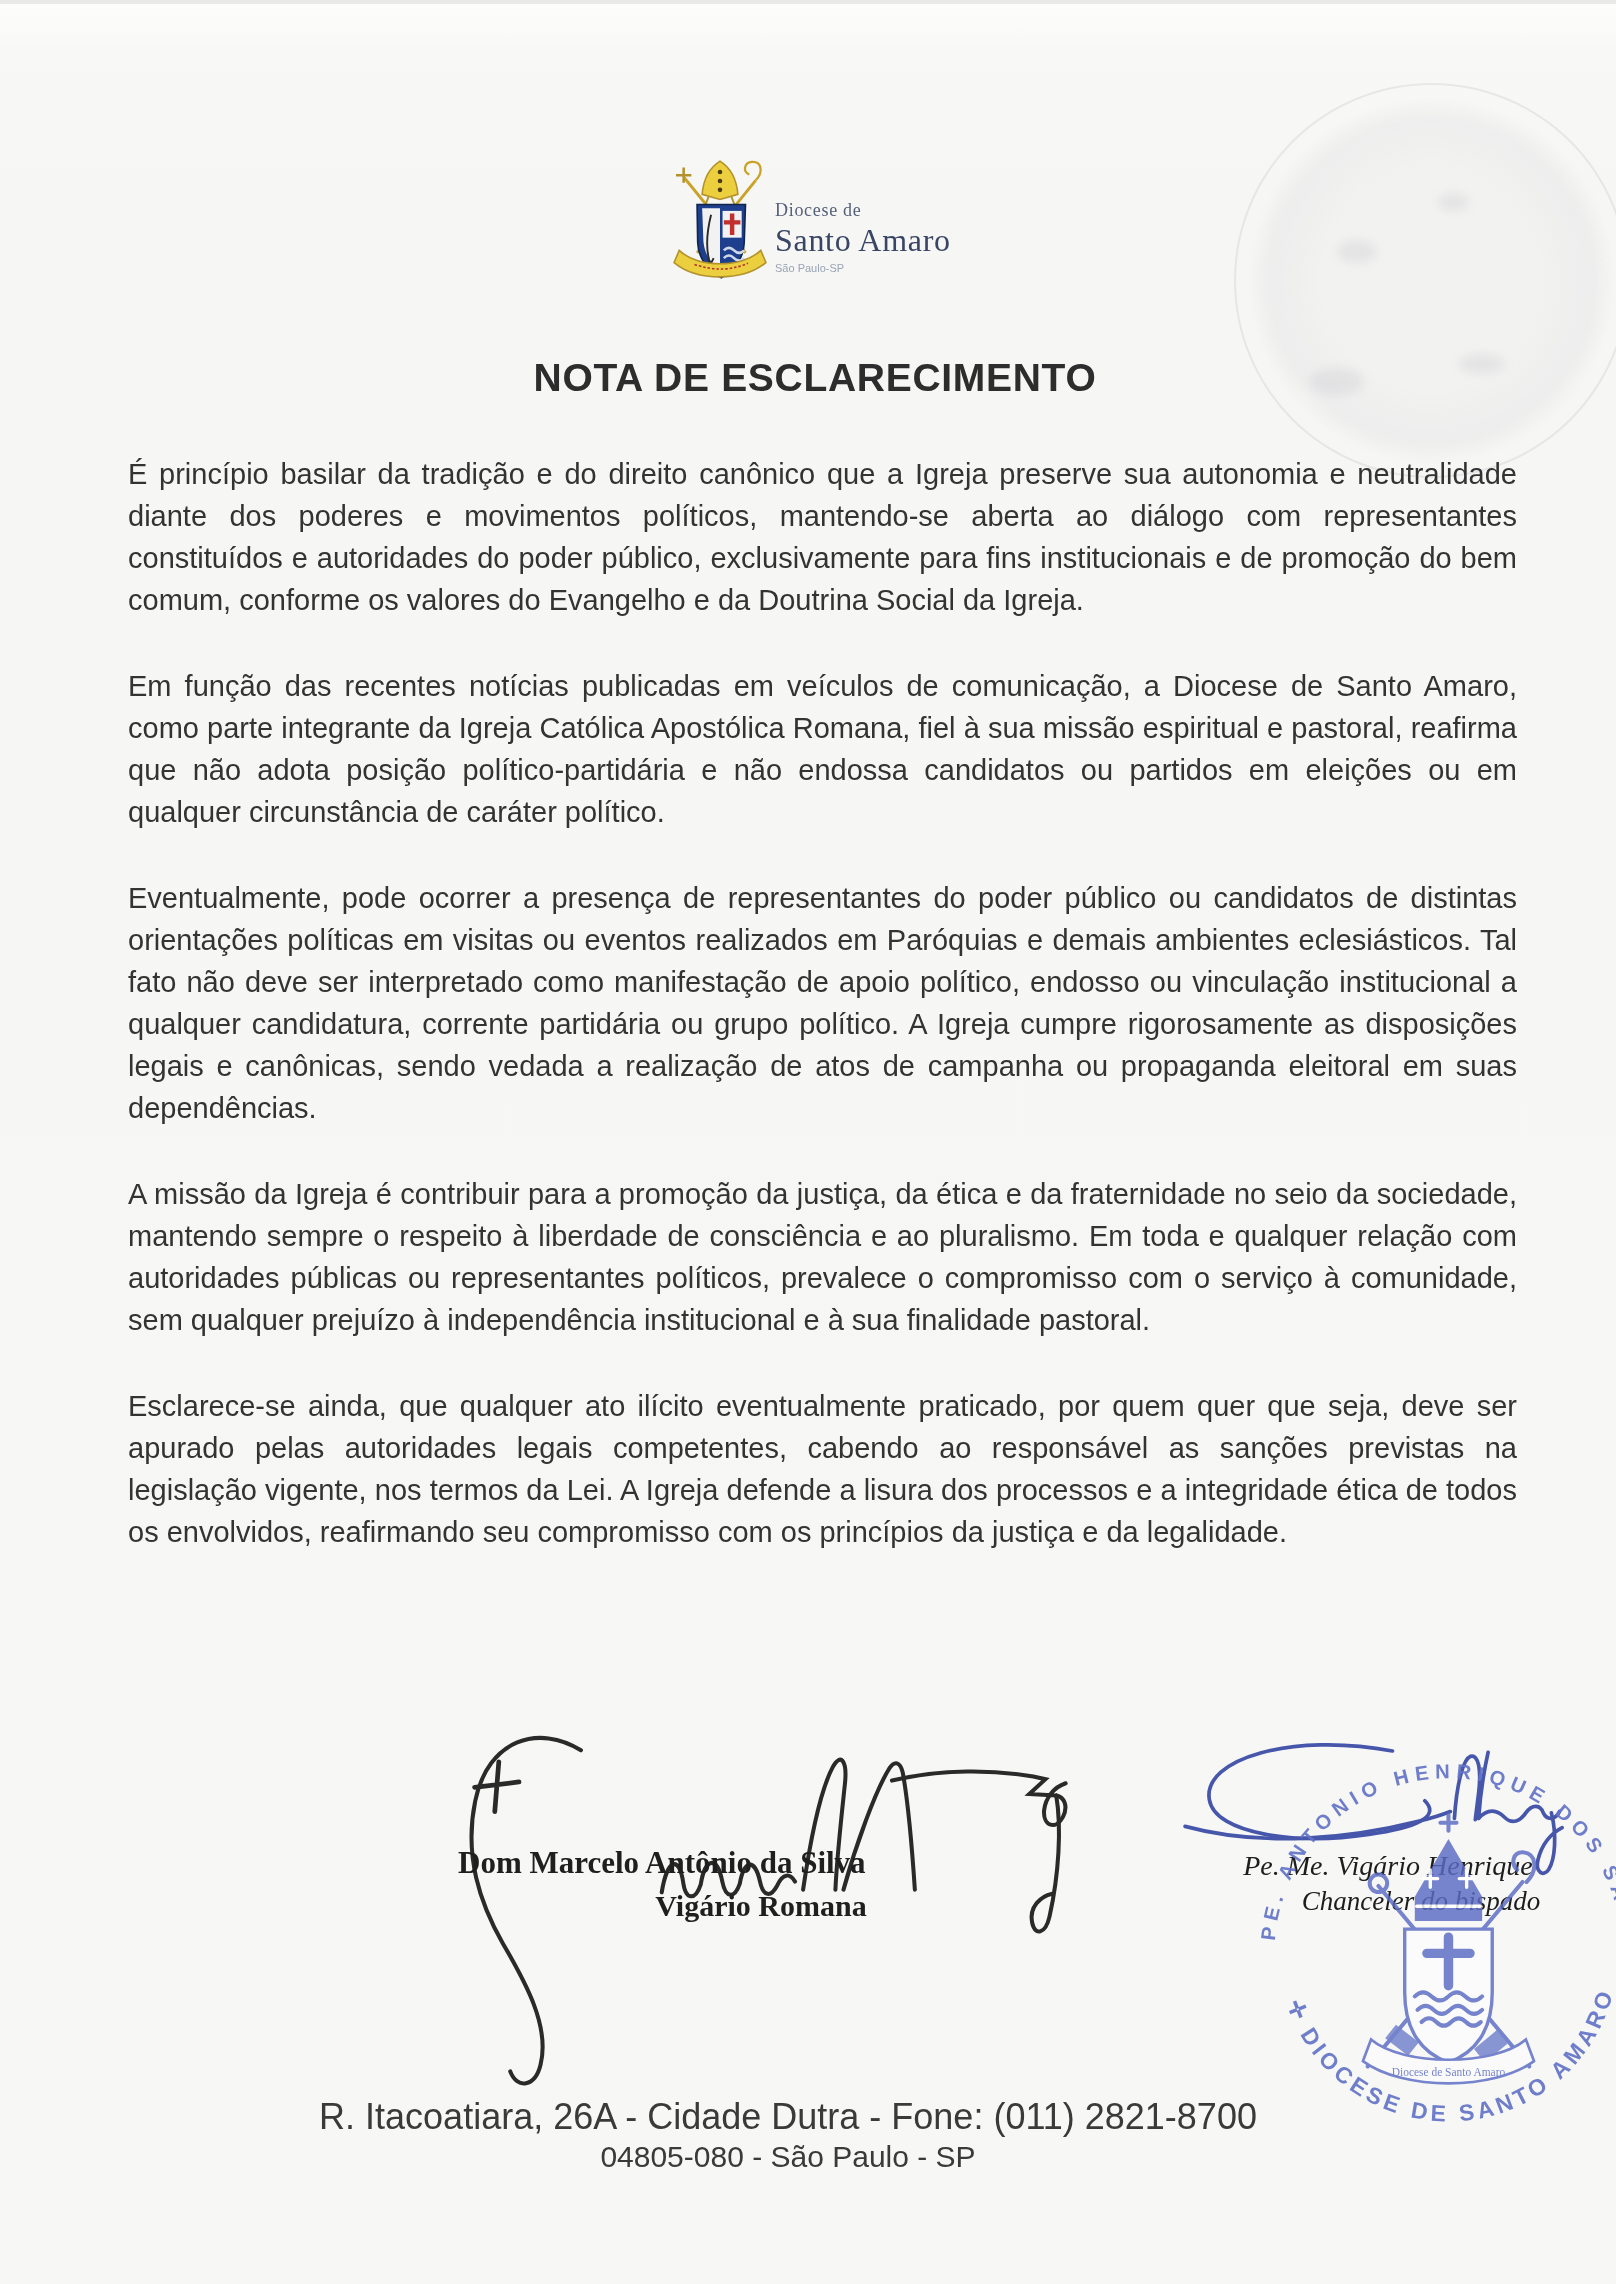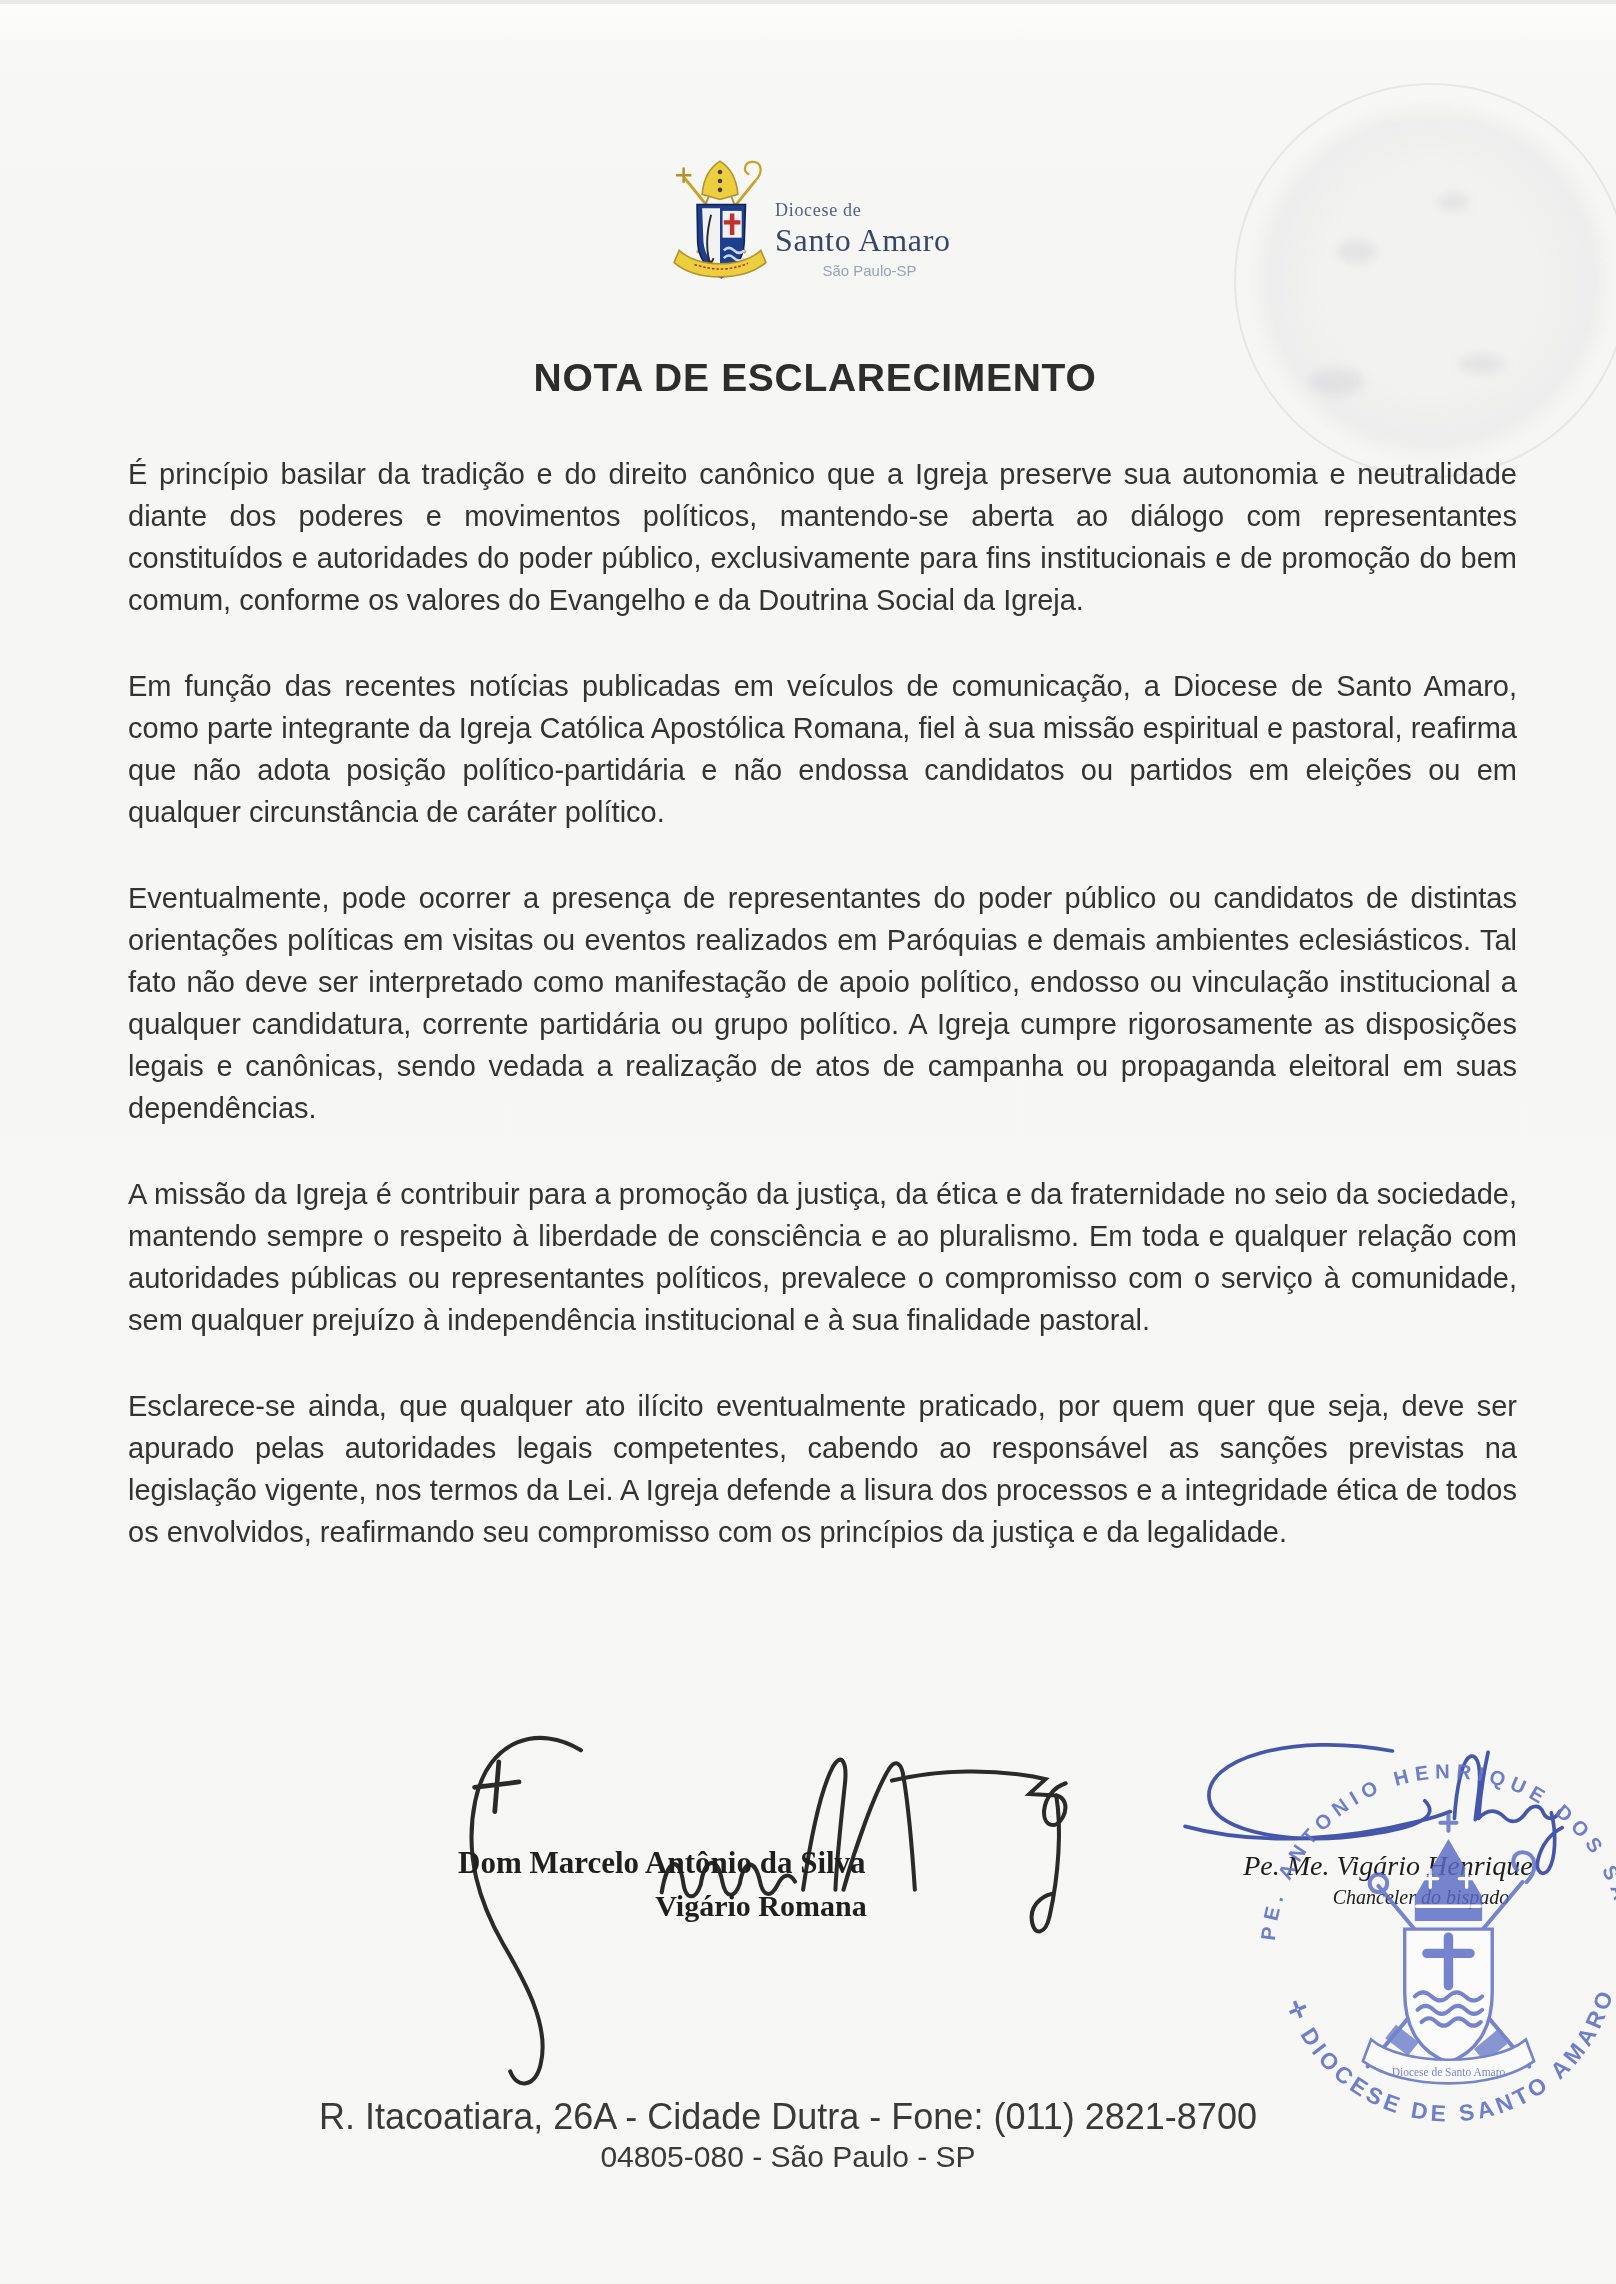--- a/index.html
+++ b/index.html
@@ -10,21 +10,21 @@
     font-family:"Liberation Sans",sans-serif;
     color:#343434;
     padding-left:44px;
   }
   
   .logo-wrap{position:absolute;left:669px;top:150px;width:317px;height:141px;}
   .logo-crest{position:absolute;left:0;top:0;}
   .logo-text{position:absolute;left:106px;top:46px;width:197px;}
   .logo-small{font-family:"Liberation Serif",serif;font-size:18px;color:#55607a;letter-spacing:0.7px;}
   .logo-big{font-family:"Liberation Serif",serif;font-size:32px;color:#394564;letter-spacing:0.7px;margin-top:1.3px;}
-  .logo-city{font-size:15px;color:#9aa3b5;text-align:center;width:189px;margin-top:2.7px;}
+  .logo-city{font-size:11px;color:#9aa3b5;text-align:left;width:189px;margin-top:2.7px;}
   
   .watermark{
     position:absolute;left:1234px;top:79px;width:391px;height:391px;border-radius:50%;
     border:2px solid rgba(165,168,178,.20);
     background:radial-gradient(closest-side,rgba(175,178,188,.05) 55%,rgba(165,168,178,.10) 82%,transparent 94%);
   }
   .watermark .blob{position:absolute;background:rgba(150,152,162,.14);border-radius:50%;filter:blur(4.7px);}
   
   .doc-title{
     position:absolute;left:0;top:352px;width:1630px;text-align:center;
@@ -45,21 +45,21 @@
     position:absolute;left:458px;top:1885px;width:606px;text-align:center;
     font-family:"Liberation Serif",serif;font-weight:bold;font-size:30px;color:#1f1f1f;
   }
   .sig-right-svg{position:absolute;left:1177px;top:1728px;}
   .sig-right-name{
     position:absolute;left:1206px;top:1846px;width:364px;text-align:center;
     font-family:"Liberation Serif",serif;font-style:italic;font-size:28px;color:#1d1d1d;
   }
   .sig-right-role{
     position:absolute;left:1239px;top:1882px;width:364px;text-align:center;
-    font-family:"Liberation Serif",serif;font-style:italic;font-size:20px;color:#1d1d1d;
+    font-family:"Liberation Serif",serif;font-style:italic;font-size:27px;color:#1d1d1d;
   }
   .stamp-svg{position:absolute;left:1253px;top:1746px;opacity:.92;}
   
   .footer{position:absolute;left:0;top:2093px;width:1576px;text-align:center;color:#3a3a3a;}
   .footer .f1{font-size:36px;line-height:40px;}
   .footer .f2{font-size:30px;line-height:40px;}
 </style>
 </head>
 <body>
 

